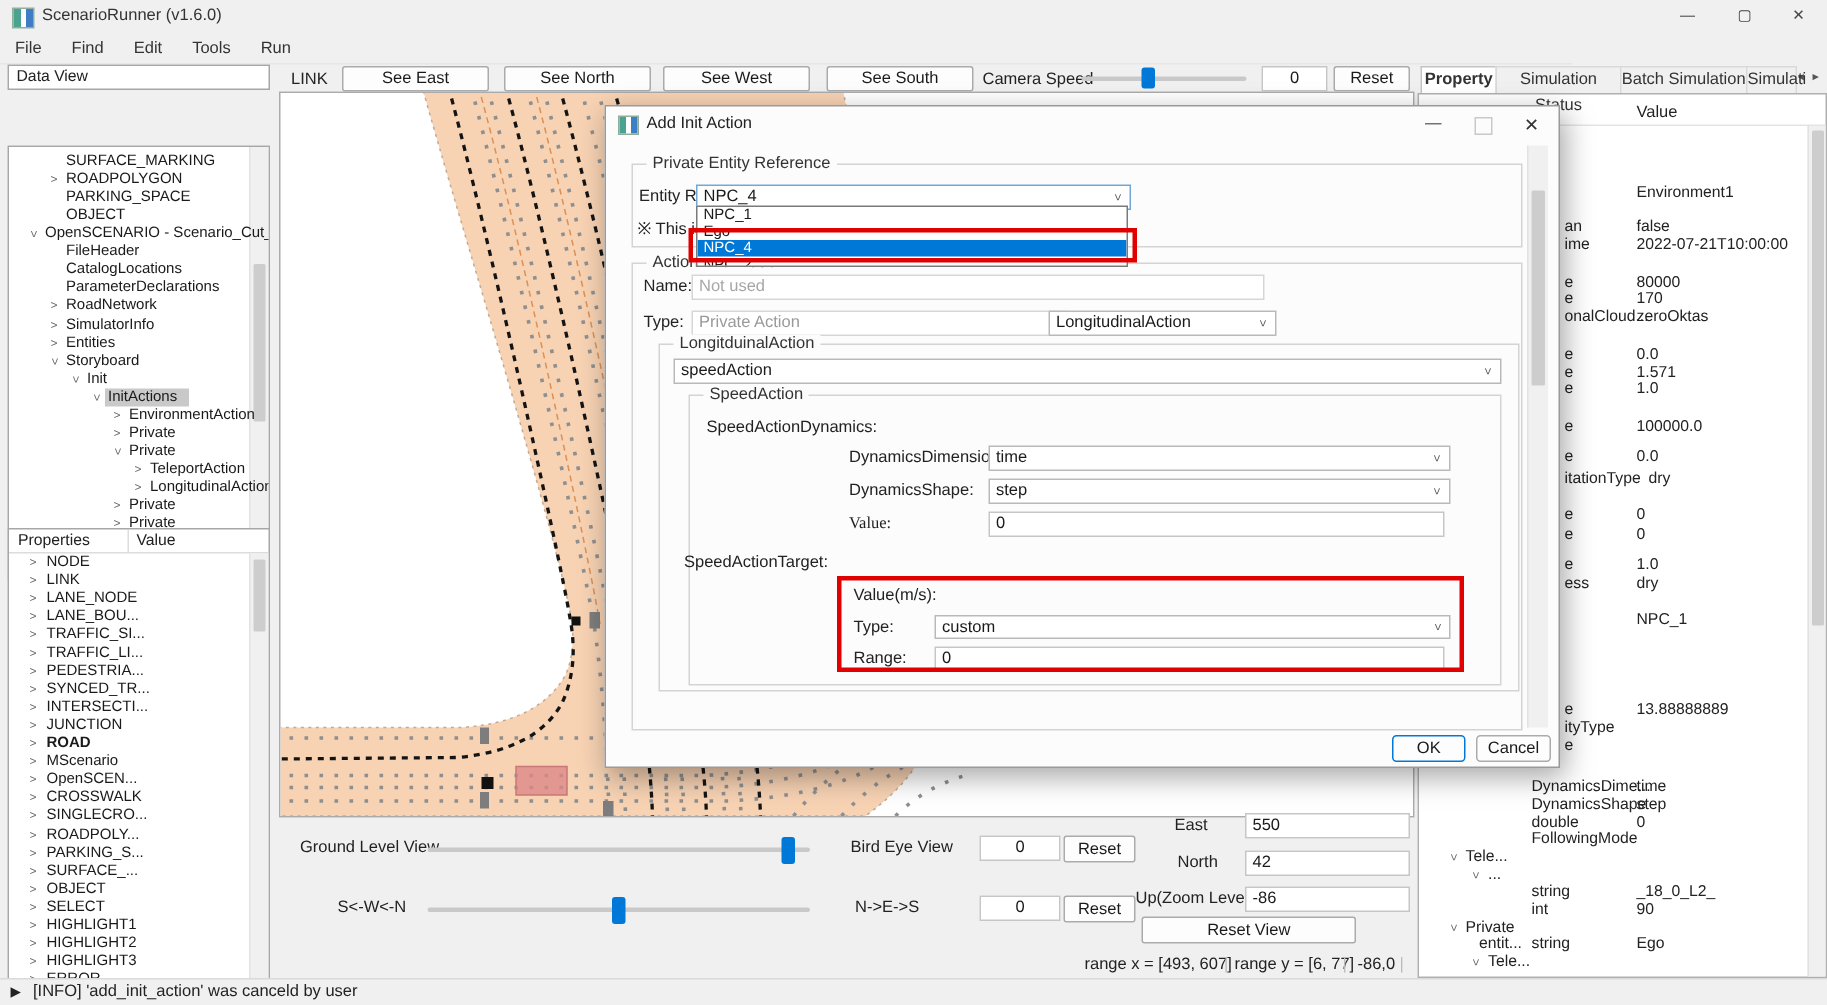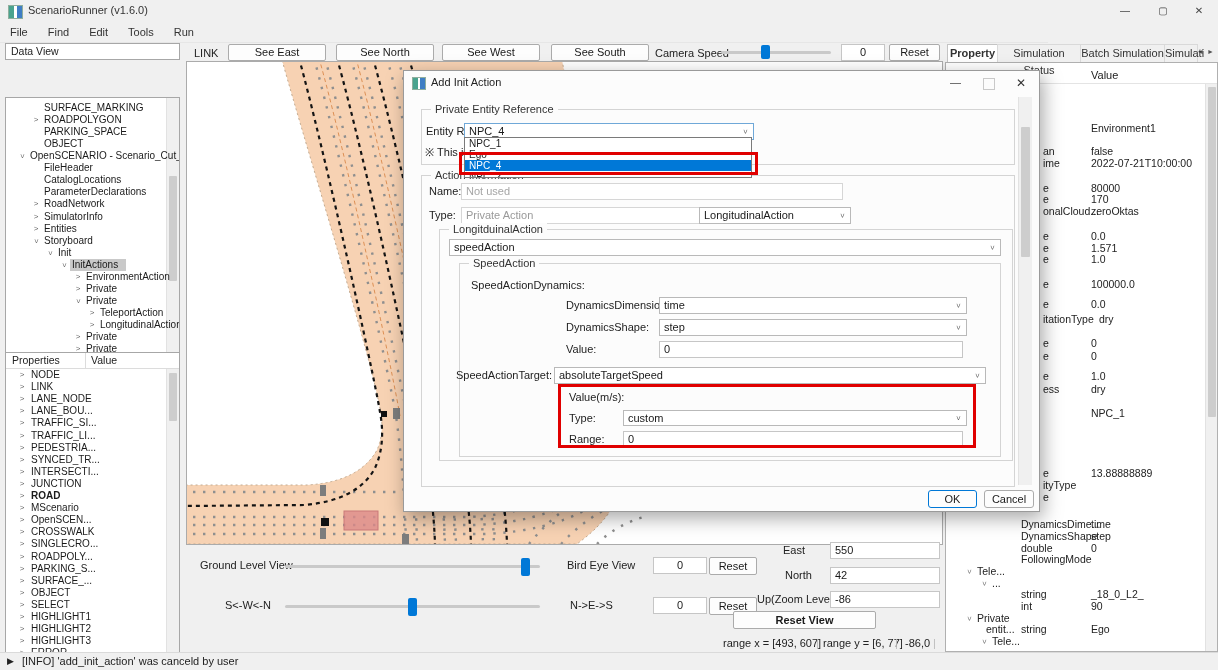--- a/index.html
+++ b/index.html
@@ -394,21 +394,21 @@
   <div class="lbl" style="left:570px;top:599px;">N-&gt;E-&gt;S</div>
   <div class="in" style="left:653px;top:597px;width:44px;text-align:center;">0</div>
   <div class="btn" style="left:709px;top:597px;width:46px;height:16px;line-height:16px;">Reset</div>
 
   <div class="lbl" style="left:783px;top:544px;">East</div>
   <div class="in" style="left:830px;top:542px;width:100px;">550</div>
   <div class="lbl" style="left:785px;top:569px;">North</div>
   <div class="in" style="left:830px;top:567px;width:100px;">42</div>
   <div class="lbl" style="left:757px;top:593px;">Up(Zoom Level)</div>
   <div class="in" style="left:830px;top:591px;width:100px;">-86</div>
-  <div class="btn" style="left:733px;top:611px;width:141px;height:16px;line-height:16px;font-weight:bold;">Reset View</div>
+  <div class="btn" style="left:761px;top:611px;width:141px;height:16px;line-height:16px;">Reset View</div>
 
   <div class="lbl" style="left:723px;top:637px;">range x = [493, 607]</div>
   <div class="sep" style="left:816px;top:637px;">|</div>
   <div class="lbl" style="left:823px;top:637px;">range y = [6, 77]</div>
   <div class="sep" style="left:895px;top:637px;">|</div>
   <div class="lbl" style="left:905px;top:637px;">-86,0</div>
   <div class="sep" style="left:933px;top:637px;">|</div>
 
   <div class="abs" style="left:0;top:652px;width:1218px;height:18px;background:#f0f0f0;border-top:1px solid #dadada;z-index:8;">
     <div class="lbl" style="left:7px;top:3px;font-size:9px;color:#222;">▶</div>
@@ -471,28 +471,24 @@
     <div class="lbl" style="left:162px;top:228px;">DynamicsDimension:</div>
     <div class="combo" style="left:255px;top:226px;width:286px;height:15px;">
       <span>time</span>
       <span class="arr">&gt;</span>
     </div>
     <div class="lbl" style="left:162px;top:250px;">DynamicsShape:</div>
     <div class="combo" style="left:255px;top:248px;width:286px;height:15px;">
       <span>step</span>
       <span class="arr">&gt;</span>
     </div>
-    <div class="lbl" style="left:162px;top:272px;">Value:</div>
+    <div class="lbl" style="left:162px;top:272px;font-family:Liberation Serif, serif;">Value:</div>
     <div class="in" style="left:255px;top:270px;width:294px;">0</div>
 
     <div class="lbl" style="left:52px;top:298px;">SpeedActionTarget:</div>
-    <div class="combo" style="left:150px;top:296px;width:410px;height:15px;">
-      <span>absoluteTargetSpeed</span>
-      <span class="arr">&gt;</span>
-    </div>
 
     <div class="lbl" style="left:165px;top:320px;z-index:7;">Value(m/s):</div>
     <div class="lbl" style="left:165px;top:341px;z-index:7;">Type:</div>
     <div class="combo" style="left:219px;top:339px;width:322px;height:14px;line-height:14px;">
       <span>custom</span>
       <span class="arr" style="line-height:14px;">&gt;</span>
     </div>
     <div class="lbl" style="left:165px;top:362px;z-index:7;">Range:</div>
     <div class="in" style="left:219px;top:360px;width:330px;height:14px;line-height:14px;">0</div>
     <div class="redbox" style="left:154px;top:313px;width:412px;height:58px;"></div>

